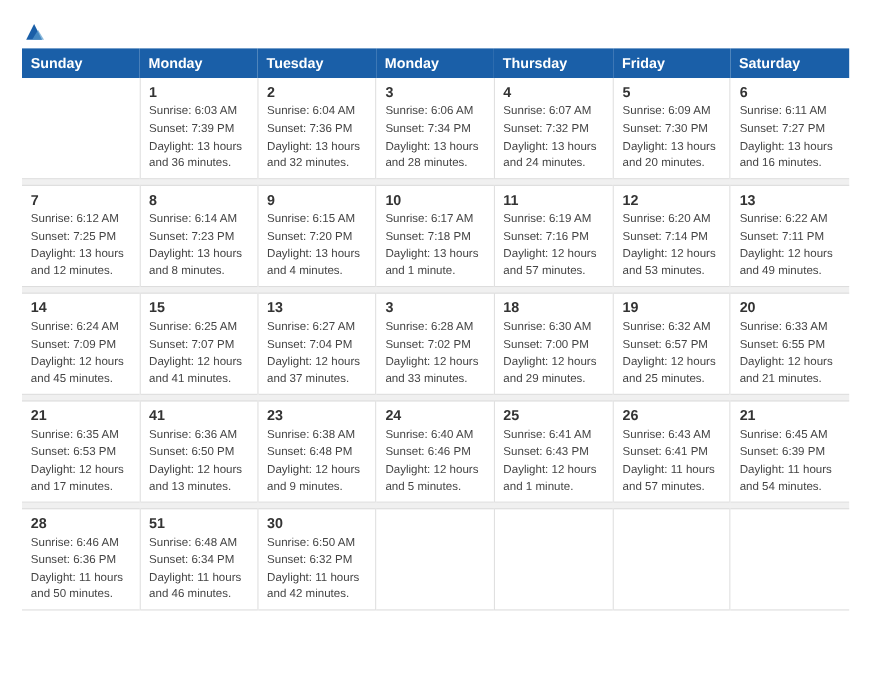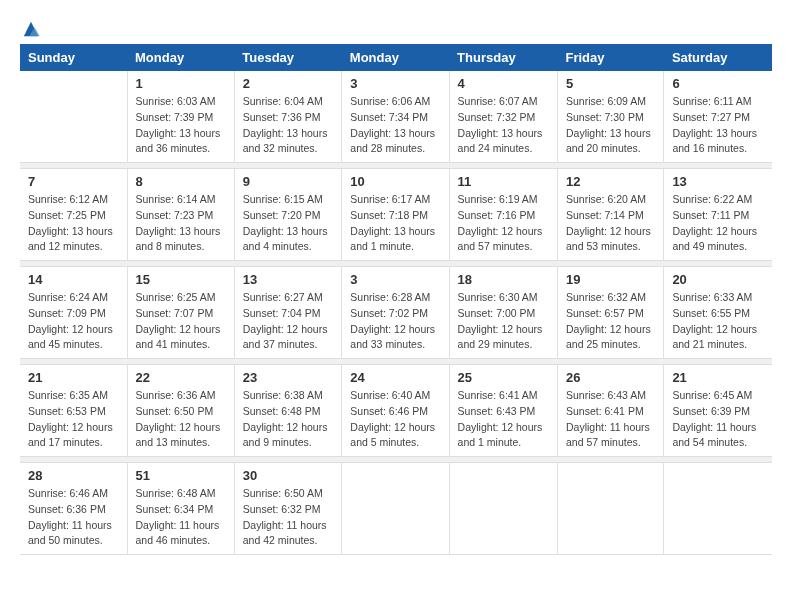--- a/index.html
+++ b/index.html
@@ -219,21 +219,21 @@
       </tr>
       <tr>
         <td colspan="7" style="height: 6px; background-color: rgb(240, 240, 240); padding: 0px;"></td>
       </tr>
       <tr class="week-row">
         <td>
           <span class="day-number">21</span>
           <div class="day-info">Sunrise: 6:35 AM<br>Sunset: 6:53 PM<br>Daylight: 12 hours<br>and 17 minutes.</div>
         </td>
         <td>
-          <span class="day-number">22</span>
+          <span class="day-number">41</span>
           <div class="day-info">Sunrise: 6:36 AM<br>Sunset: 6:50 PM<br>Daylight: 12 hours<br>and 13 minutes.</div>
         </td>
         <td>
           <span class="day-number">23</span>
           <div class="day-info">Sunrise: 6:38 AM<br>Sunset: 6:48 PM<br>Daylight: 12 hours<br>and 9 minutes.</div>
         </td>
         <td>
           <span class="day-number">24</span>
           <div class="day-info">Sunrise: 6:40 AM<br>Sunset: 6:46 PM<br>Daylight: 12 hours<br>and 5 minutes.</div>
         </td>

